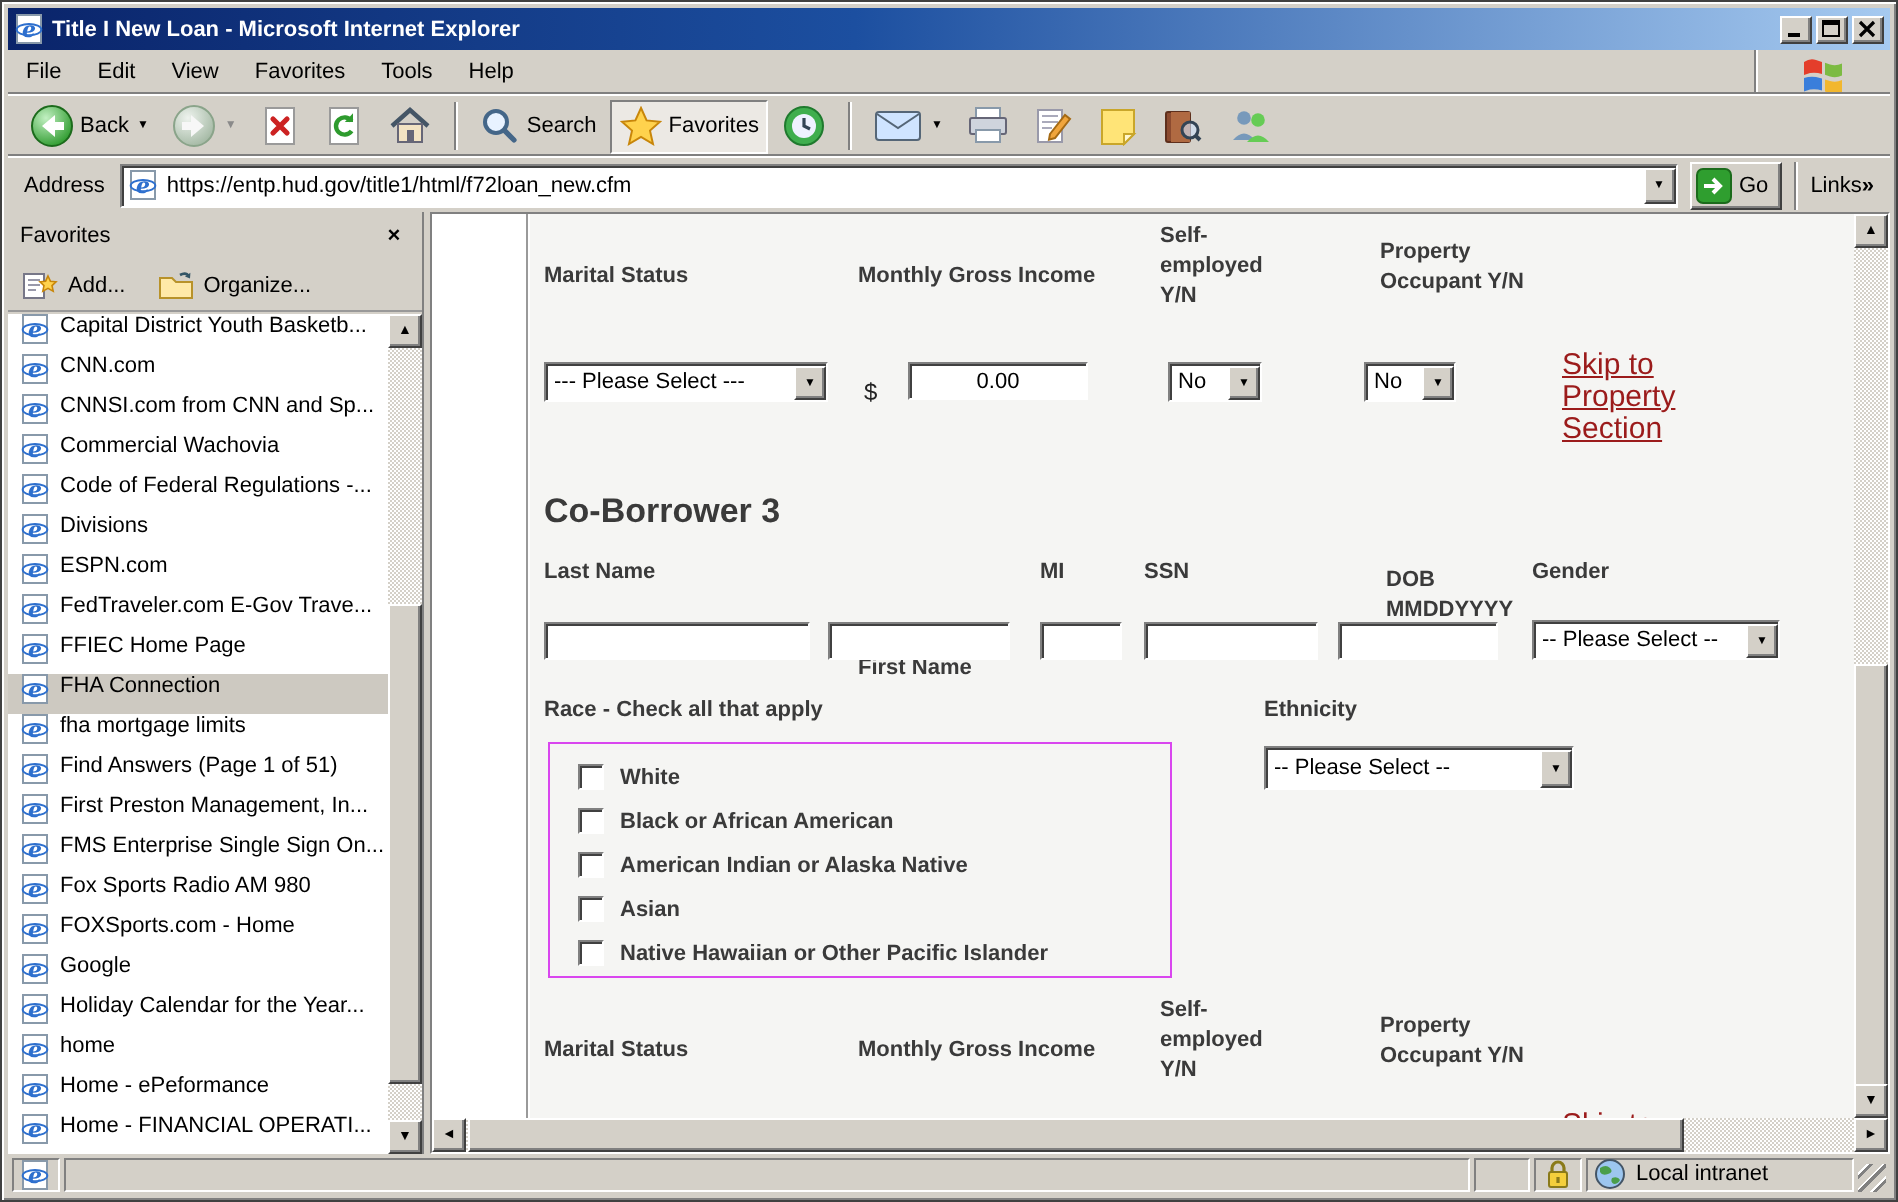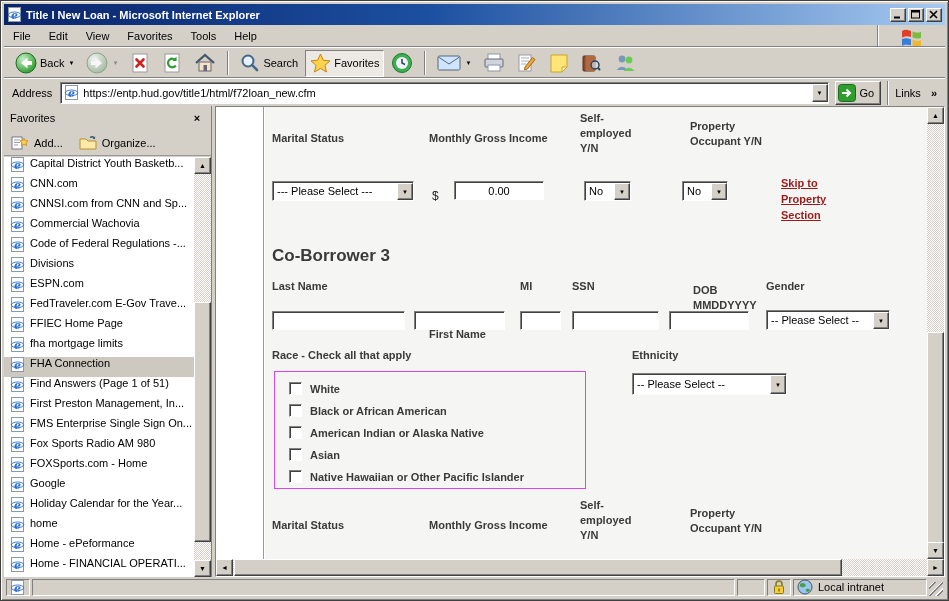--- a/index.html
+++ b/index.html
@@ -35,21 +35,21 @@
   
   .addressbar { position:absolute; left:3px; top:77px; right:3px; height:28px; border-top:1px solid #fff; box-shadow:0 -1px 0 #808080;
                 display:flex; align-items:center; padding:0 4px; }
   .addr-label { padding:0 8px 0 4px; }
   .addr-input { flex:1; height:22px; display:flex; align-items:center; background:#fff;
                 border:1px solid; border-color:#808080 #fff #fff #808080; box-shadow:inset 1px 1px 0 #404040; padding-left:3px; }
   .addr-input .url { flex:1; font-size:11px; padding-left:4px; white-space:nowrap; overflow:hidden; }
   .addr-drop { width:16px; height:18px; display:flex; align-items:center; justify-content:center; font-size:6px; }
   .go-btn { display:flex; align-items:center; gap:4px; padding:1px 6px 1px 2px; margin-left:6px; height:24px; }
   .addr-sep { width:2px; height:24px; border-left:1px solid #808080; border-right:1px solid #fff; margin:0 6px; }
-  .links { display:flex; align-items:center; gap:10px; padding-right:4px; }
+  .links { display:flex; align-items:center; padding-right:4px; }
 
   
   .body { position:absolute; left:3px; top:105px; right:3px; bottom:23px; }
 
   
   .sidebar { position:absolute; left:0; top:0; width:208px; bottom:0; background:#d4d0c8; border-right:1px solid #808080; }
   .sb-head { height:24px; display:flex; align-items:center; padding:0 6px; }
   .sb-head .t { flex:1; }
   .sb-close { width:16px; height:16px; display:flex; align-items:center; justify-content:center; font-size:11px; font-weight:bold; }
   .sb-tools { height:26px; display:flex; align-items:center; gap:16px; padding:0 7px; border-bottom:1px solid #999; }
@@ -72,21 +72,21 @@
 
   .flabel { position:absolute; font-weight:bold; font-size:11px; color:#3a3a3a; white-space:pre-line; line-height:15px; }
   .fheading { position:absolute; font-weight:bold; font-size:17px; color:#3a3a3a; }
   .tinput { position:absolute; height:19px; background:#fff; border:1px solid; border-color:#808080 #fff #fff #808080; box-shadow:inset 1px 1px 0 #404040; font-size:11px; display:flex; align-items:center; padding:0 3px; }
   .tinput.center { justify-content:center; }
   .select { position:absolute; height:20px; background:#fff; border:1px solid; border-color:#808080 #fff #fff #808080; box-shadow:inset 1px 1px 0 #404040; display:flex; align-items:center; }
   .select .stext { flex:1; font-size:11px; padding-left:4px; white-space:nowrap; overflow:hidden; }
   .select .sbtn { width:16px; align-self:stretch; margin:1px 0 0 0; display:flex; align-items:center; justify-content:center; font-size:6px;
                   background:#d4d0c8; border:1px solid; border-color:#fff #404040 #404040 #fff; box-shadow:inset -1px -1px 0 #808080; }
   .dollar { position:absolute; font-size:12px; color:#222; }
-  .skiplink { position:absolute; font-weight:bold; font-size:11px; color:#9b1b1b; text-decoration:underline; white-space:pre-line; line-height:16px; cursor:pointer; }
+  .skiplink { position:absolute; font-weight:normal; font-size:15px; color:#9b1b1b; text-decoration:underline; white-space:pre-line; line-height:16px; cursor:pointer; }
   .race-box { position:absolute; border:1px solid #d946ef; }
   .race-row { position:absolute; left:14px; display:flex; align-items:center; gap:8px; }
   .checkbox { width:13px; height:13px; background:#fff; border:1px solid; border-color:#808080 #fff #fff #808080; box-shadow:inset 1px 1px 0 #404040; }
   .cb-label { font-weight:bold; font-size:11px; color:#3a3a3a; }
 
   
   .statusbar { position:absolute; left:3px; bottom:3px; right:3px; height:20px; display:flex; align-items:center; gap:2px; padding:1px 2px; }
   .st-panel { height:17px; display:flex; align-items:center; padding:0 3px; }
   .st-main { flex:1; }
   .st-zone { width:134px; gap:5px; }
@@ -417,35 +417,35 @@
             <span>FedTraveler.com E-Gov Trave...</span>
           </div>
         <div class="fav-item">
             <span class="icon">
               <svg width="15" height="15">
                 <use href="#sym-e"></use>
               </svg>
             </span>
             <span>FFIEC Home Page</span>
           </div>
+        <div class="fav-item selected">
+            <span class="icon">
+              <svg width="15" height="15">
+                <use href="#sym-e"></use>
+              </svg>
+            </span>
+            <span>FHA Connection</span>
+          </div>
         <div class="fav-item">
             <span class="icon">
               <svg width="15" height="15">
                 <use href="#sym-e"></use>
               </svg>
             </span>
             <span>fha mortgage limits</span>
-          </div>
-        <div class="fav-item selected">
-            <span class="icon">
-              <svg width="15" height="15">
-                <use href="#sym-e"></use>
-              </svg>
-            </span>
-            <span>FHA Connection</span>
           </div>
         <div class="fav-item">
             <span class="icon">
               <svg width="15" height="15">
                 <use href="#sym-e"></use>
               </svg>
             </span>
             <span>Find Answers (Page 1 of 51)</span>
           </div>
         <div class="fav-item">

